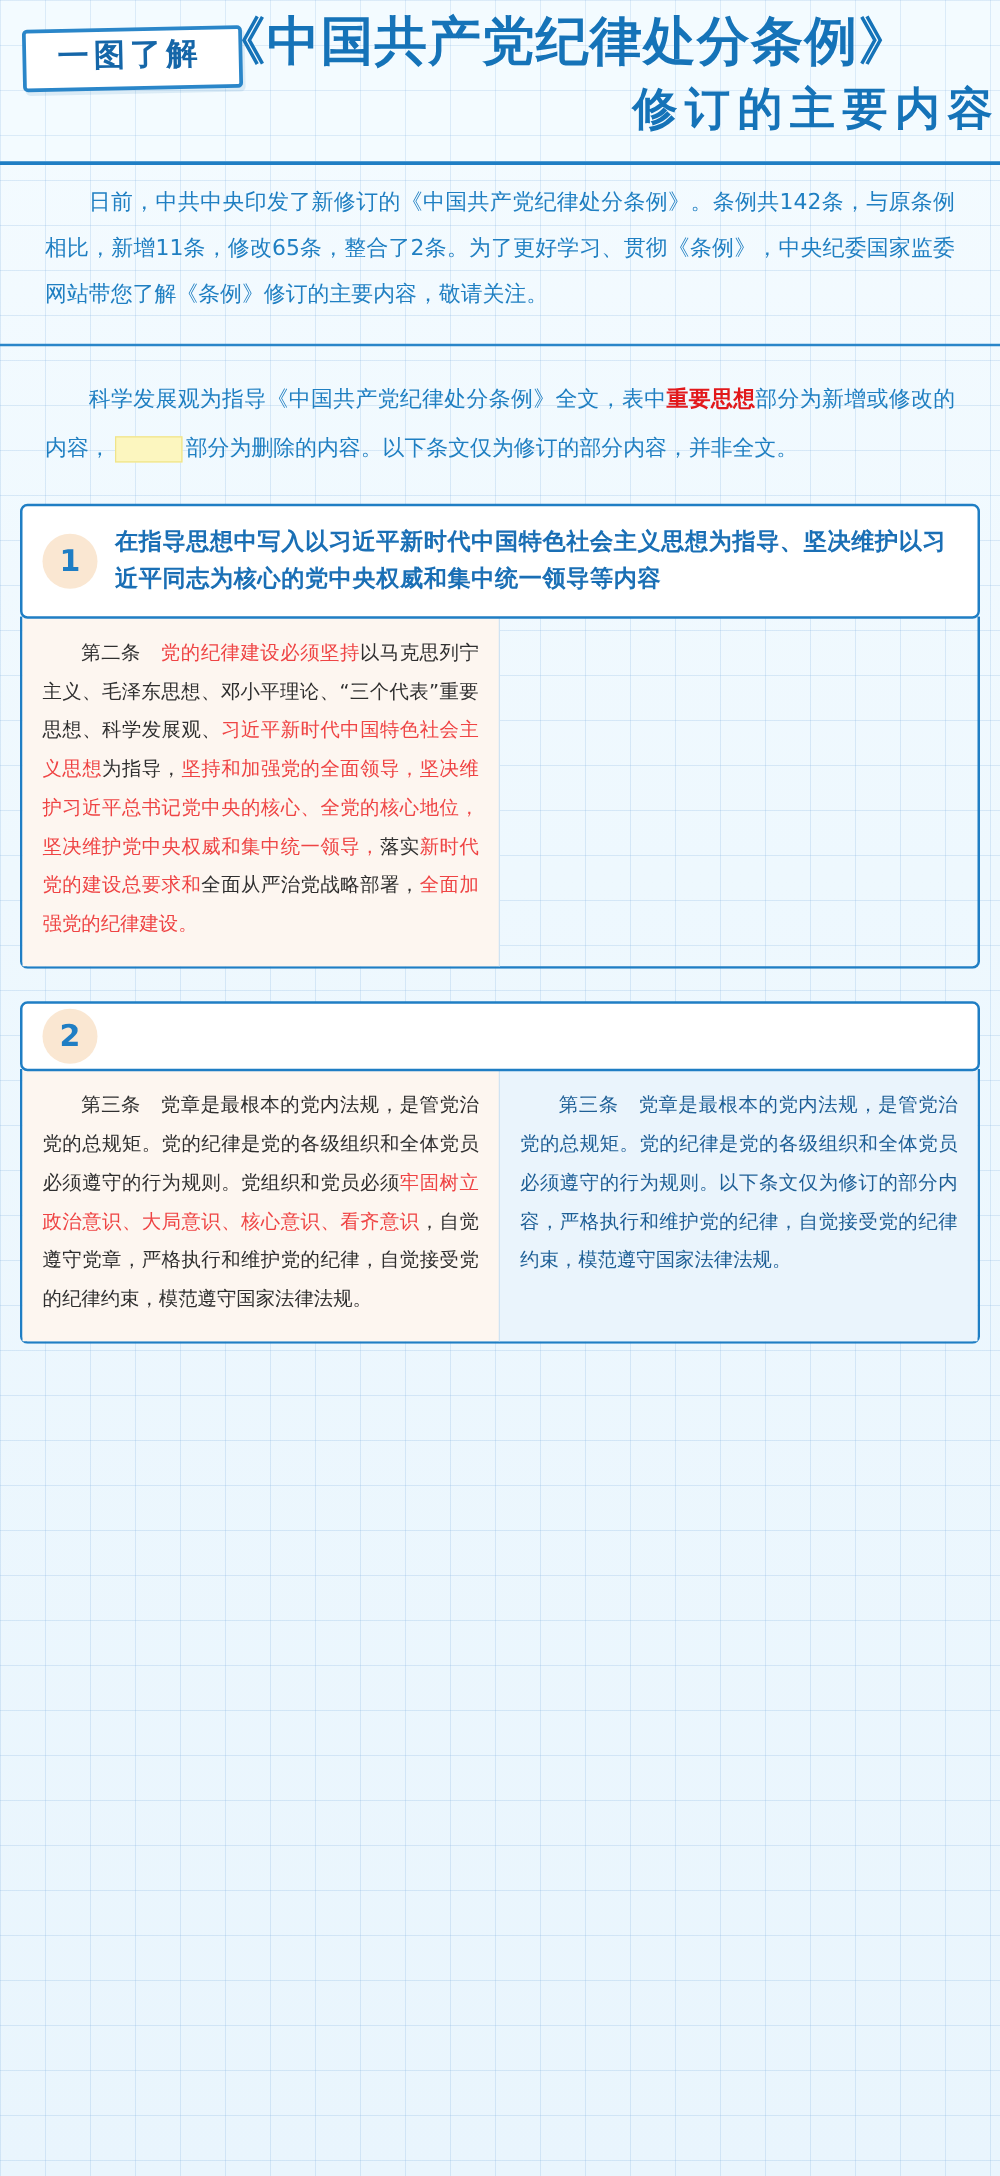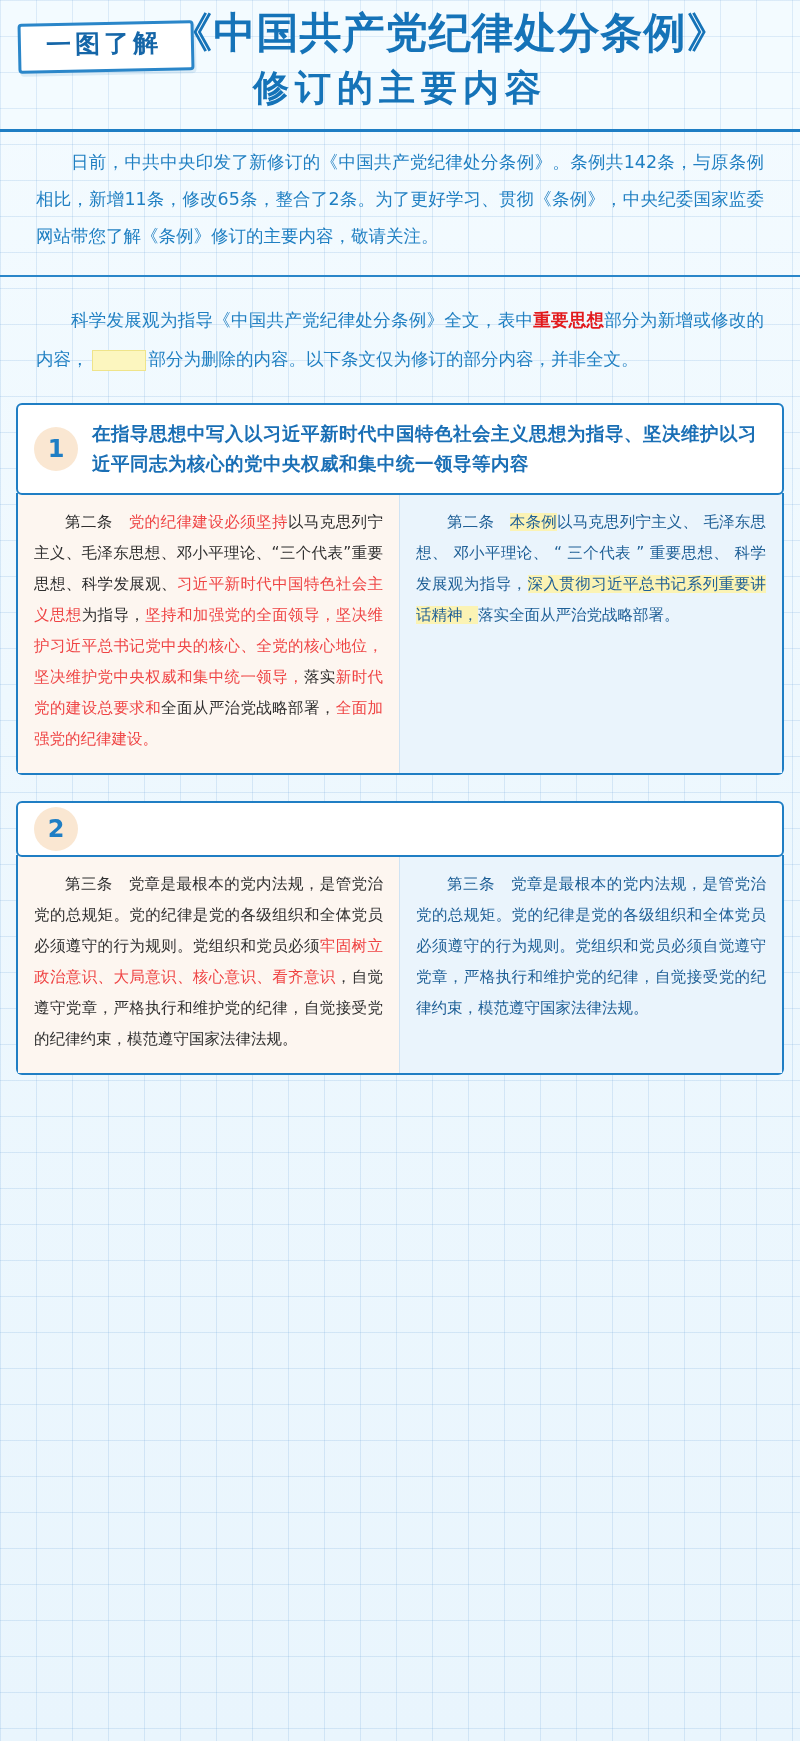--- a/index.html
+++ b/index.html
@@ -64,21 +64,21 @@
     text-align: center;
     padding-left: 100px;
     font-size: 42px;
     font-weight: bold;
     color: #1573b8;
     letter-spacing: 1px;
     line-height: 44px;
     font-family: Liberation Mono, monospace;
   }
   .title-sub {
-    text-align: center;
+    text-align: right;
     font-size: 36px;
     font-weight: bold;
     color: #1573b8;
     letter-spacing: 6px;
     line-height: 52px;
     margin-top: 4px;
     font-family: "DejaVu Sans", "Liberation Sans", sans-serif;
   }
 
   
@@ -234,33 +234,30 @@
   <div id="items-container">
       <div class="item">
         <div class="item-head">
           <div class="item-num">1</div>
           <div class="item-head-text" style="white-space: pre-line;">在指导思想中写入以习近平新时代中国特色社会主义思想为指导、坚决维护以习近平同志为核心的党中央权威和集中统一领导等内容</div>
         </div>
         <div class="item-body">
           <div class="col col-left">
             <div class="indent"><span class="art">第二条</span>　<span class="red-bold">党的纪律建设必须坚持</span><span>以马克思列宁主义、毛泽东思想、邓小平理论、“三个代表”重要思想、科学发展观、</span><span class="red-bold">习近平新时代中国特色社会主义思想</span><span>为指导，</span><span class="red-bold">坚持和加强党的全面领导，坚决维护习近平总书记党中央的核心、全党的核心地位，坚决维护党中央权威和集中统一领导，</span><span>落实</span><span class="red-bold">新时代党的建设总要求和</span><span>全面从严治党战略部署，</span><span class="red-bold">全面加强党的纪律建设。</span></div>
           </div>
-          <div class="col col-right">
-            <div class="indent"><span class="art">第二条</span>　<span class="hl">本条例</span><span>以马克思列宁主义、 毛泽东思想、 邓小平理论、 “ 三个代表 ” 重要思想、 科学发展观为指导，</span><span class="hl">深入贯彻习近平总书记系列重要讲话精神，</span><span>落实全面从严治党战略部署。</span></div>
-          </div>
         </div>
       </div>
       <div class="item">
         <div class="item-head">
           <div class="item-num">2</div>
         </div>
         <div class="item-body">
           <div class="col col-left">
             <div class="indent"><span class="art">第三条</span>　<span>党章是最根本的党内法规，是管党治党的总规矩。党的纪律是党的各级组织和全体党员必须遵守的行为规则。党组织和党员必须</span><span class="red-bold">牢固树立政治意识、大局意识、核心意识、看齐意识</span><span>，自觉遵守党章，严格执行和维护党的纪律，自觉接受党的纪律约束，模范遵守国家法律法规。</span></div>
           </div>
           <div class="col col-right">
-            <div class="indent"><span class="art">第三条</span>　<span>党章是最根本的党内法规，是管党治党的总规矩。党的纪律是党的各级组织和全体党员必须遵守的行为规则。党组织和党员必须自觉遵守党章，严格执行和维护党的纪律，自觉接受党的纪律约束，模范遵守国家法律法规。</span></div>
+            <div class="indent"><span class="art">第三条</span>　<span>党章是最根本的党内法规，是管党治党的总规矩。党的纪律是党的各级组织和全体党员必须遵守的行为规则。以下条文仅为修订的部分内容，严格执行和维护党的纪律，自觉接受党的纪律约束，模范遵守国家法律法规。</span></div>
           </div>
         </div>
       </div>
     </div>
 
 </div>
 
 </body></html>

